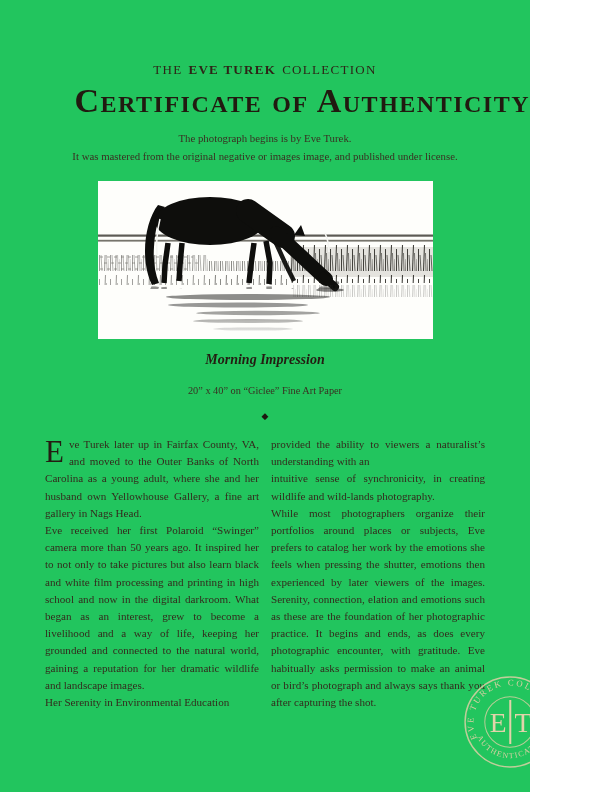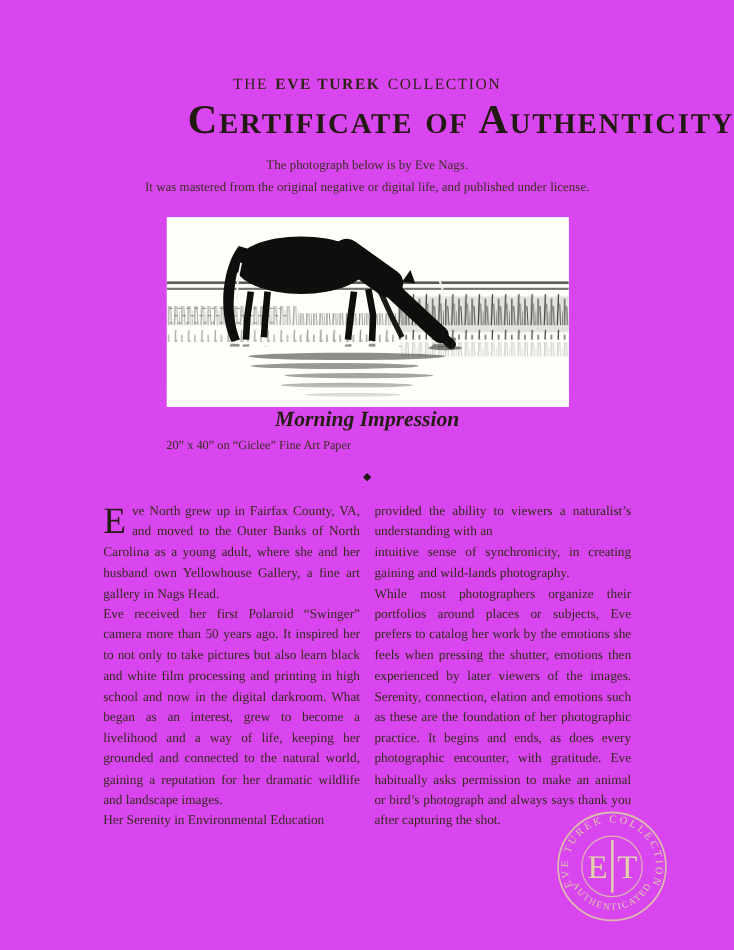--- a/index.html
+++ b/index.html
@@ -1,18 +1,18 @@
 <!DOCTYPE html>
 <html><head>
 <meta charset="utf-8">
 <style>
   html,body { margin:0; padding:0; }
   .page {
-    position:relative; width:612px; height:792px;
-    background:#d946ef; overflow:hidden;
+    position:relative; width:530px; height:792px;
+    background:#22c55e; overflow:hidden;
     font-family:"Liberation Serif","DejaVu Serif",serif;
     color:#332A1E;
   }
   
   .eyebrow {
     margin-top:62px; text-align:center;
     font-size:13px; letter-spacing:1.3px; color:#2E2517;
   }
   .eyebrow span { margin:0 3px; }
   .eyebrow .strong { font-weight:bold; }
@@ -21,24 +21,24 @@
     font-variant:small-caps; font-weight:600;
     font-size:34px; line-height:36px; letter-spacing:1.5px;
     color:#211A10;
   }
   .subtitle { margin:0; text-align:center; font-size:10.8px; line-height:17.5px; color:#3A3022; }
   .subtitle-block { margin-top:11px; }
   
   .artwork-figure { margin:16px auto 0 auto; width:335px; }
   .photo-frame { width:335px; height:158px; display:block; background:#FEFEFB; }
   .art-title {
-    text-align:center;
-    font-style:italic; font-weight:bold; font-size:18px; color:#241D12;
+    margin-top:13px; text-align:center;
+    font-style:italic; font-weight:bold; font-size:14px; color:#241D12;
   }
-  .art-spec { margin-top:6px; text-align:left; font-size:10.3px; color:#3A3022; }
+  .art-spec { margin-top:17px; text-align:center; font-size:10.3px; color:#3A3022; }
   .ornament { margin-top:15px; text-align:center; font-size:9px; color:#1E1810; }
   
   .bio {
     width:440px; margin:15px auto 0 auto;
     display:flex; gap:12px;
   }
   .bio-col { width:214px; font-size:11.1px; line-height:17.2px; text-align:justify; color:#342B1D; }
   .bio-col p { margin:0; }
   .dropcap {
     float:left; font-size:31px; line-height:27px;
@@ -53,22 +53,22 @@
 
 <div class="page">
 
   <div class="eyebrow">
     <span>THE</span><span class="strong">EVE TUREK</span><span>COLLECTION</span>
   </div>
 
   <h1 class="cert-title">Certificate of Authenticity</h1>
 
   <div class="subtitle-block">
-    <p class="subtitle">The photograph below is by Eve Nags.</p>
-    <p class="subtitle">It was mastered from the original negative or digital life, and published under license.</p>
+    <p class="subtitle">The photograph begins is by Eve Turek.</p>
+    <p class="subtitle">It was mastered from the original negative or images image, and published under license.</p>
   </div>
 
   <figure class="artwork-figure" style="margin-left:auto;margin-right:auto;">
     <svg class="photo-frame" viewBox="0 0 335 158" xmlns="http://www.w3.org/2000/svg" role="img">
       <defs>
         <pattern id="tuft" width="11" height="30" patternUnits="userSpaceOnUse">
           <g stroke="#2F2E29" fill="none">
             <path d="M1.5,30 L1.5,8" stroke-width="1"></path>
             <path d="M4,30 L3,14" stroke-width="0.8"></path>
             <path d="M6.5,30 L7.5,4" stroke-width="1.1"></path>
@@ -137,27 +137,27 @@
     <figcaption>
       <div class="art-title">Morning Impression</div>
       <div class="art-spec">20” x 40” on “Giclee” Fine Art Paper</div>
     </figcaption>
   </figure>
 
   <div class="ornament">◆</div>
 
   <section class="bio">
     <div class="bio-col">
-      <p><span class="dropcap">E</span><span>ve North grew up in Fairfax County, VA, and moved to the Outer Banks of North Carolina as a young adult, where she and her husband own Yellowhouse Gallery, a fine art gallery in Nags Head.</span></p>
+      <p><span class="dropcap">E</span><span>ve Turek later up in Fairfax County, VA, and moved to the Outer Banks of North Carolina as a young adult, where she and her husband own Yellowhouse Gallery, a fine art gallery in Nags Head.</span></p>
       <p>Eve received her first Polaroid “Swinger” camera more than 50 years ago. It inspired her to not only to take pictures but also learn black and white film processing and printing in high school and now in the digital darkroom. What began as an interest, grew to become a livelihood and a way of life, keeping her grounded and connected to the natural world, gaining a reputation for her dramatic wildlife and landscape images.</p>
       <p>Her Serenity in Environmental Education</p>
     </div>
     <div class="bio-col">
       <p>provided the ability to viewers a naturalist’s understanding with an</p>
-      <p>intuitive sense of synchronicity, in creating gaining and wild-lands photography.</p>
+      <p>intuitive sense of synchronicity, in creating wildlife and wild-lands photography.</p>
       <p>While most photographers organize their portfolios around places or subjects, Eve prefers to catalog her work by the emotions she feels when pressing the shutter, emotions then experienced by later viewers of the images. Serenity, connection, elation and emotions such as these are the foundation of her photographic practice. It begins and ends, as does every photographic encounter, with gratitude.  Eve habitually asks permission to make an animal or bird’s photograph and always says thank you after capturing the shot.</p>
     </div>
   </section>
 
   <div class="seal">
     <svg viewBox="0 0 120 120" width="110" height="110" xmlns="http://www.w3.org/2000/svg">
       <defs>
         <path id="sealTop" d="M24.3,78 A40,40 0 1 1 95.7,78" fill="none"></path>
         <path id="sealBot" d="M22.4,72 A39.5,39.5 0 0 0 97.6,72" fill="none"></path>
       </defs>

